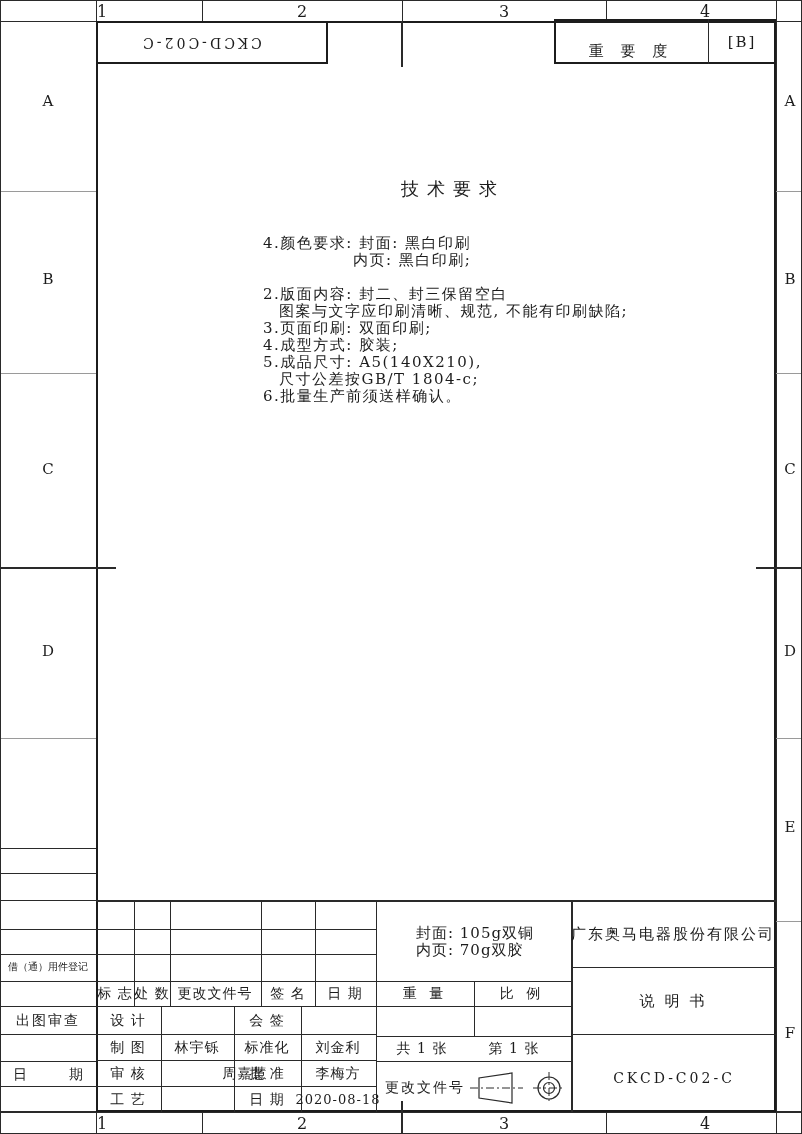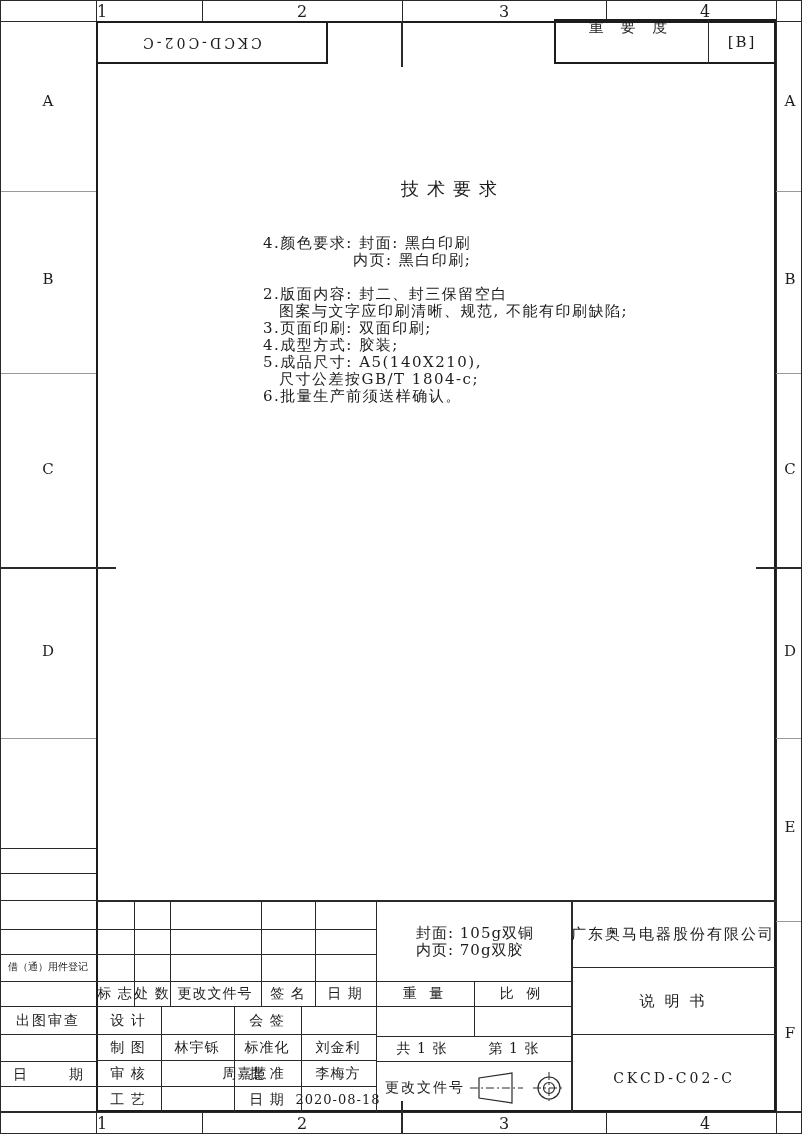--- a/index.html
+++ b/index.html
@@ -80,21 +80,21 @@
   <div class="txt zlet" style="left:789px;top:468px;">C</div>
   <div class="txt zlet" style="left:789px;top:650px;">D</div>
   <div class="txt zlet" style="left:789px;top:826px;">E</div>
   <div class="txt zlet" style="left:789px;top:1032px;">F</div>
 
   <div class="frame" style="left:95px;top:20px;width:232px;height:43px;"></div>
   <div class="txt rot180" style="left:200px;top:42px;font-size:14px;letter-spacing:3px;">CKCD-C02-C</div>
 
   <div class="frame" style="left:553px;top:18px;width:222px;height:45px;"></div>
   <div class="vl" style="left:707px;top:18px;height:45px;"></div>
-  <div class="txt" style="left:630px;top:26px;font-size:15px;letter-spacing:6px;">重 要 度</div>
+  <div class="txt" style="left:630px;top:50px;font-size:15px;letter-spacing:6px;">重 要 度</div>
   <div class="txt" style="left:741px;top:41px;font-size:15px;letter-spacing:2px;">[B]</div>
 
   <div class="txt tech-title" style="left:452px;top:188px;">技术要求</div>
   <div class="t-line ind0" style="top:234px;">4.颜色要求: 封面: 黑白印刷</div>
   <div class="t-line ind2" style="top:251px;">内页: 黑白印刷;</div>
   <div class="t-line ind0" style="top:285px;">2.版面内容: 封二、封三保留空白</div>
   <div class="t-line ind1" style="top:302px;">图案与文字应印刷清晰、规范, 不能有印刷缺陷;</div>
   <div class="t-line ind0" style="top:319px;">3.页面印刷: 双面印刷;</div>
   <div class="t-line ind0" style="top:336px;">4.成型方式: 胶装;</div>
   <div class="t-line ind0" style="top:353px;">5.成品尺寸: A5(140X210),</div>

